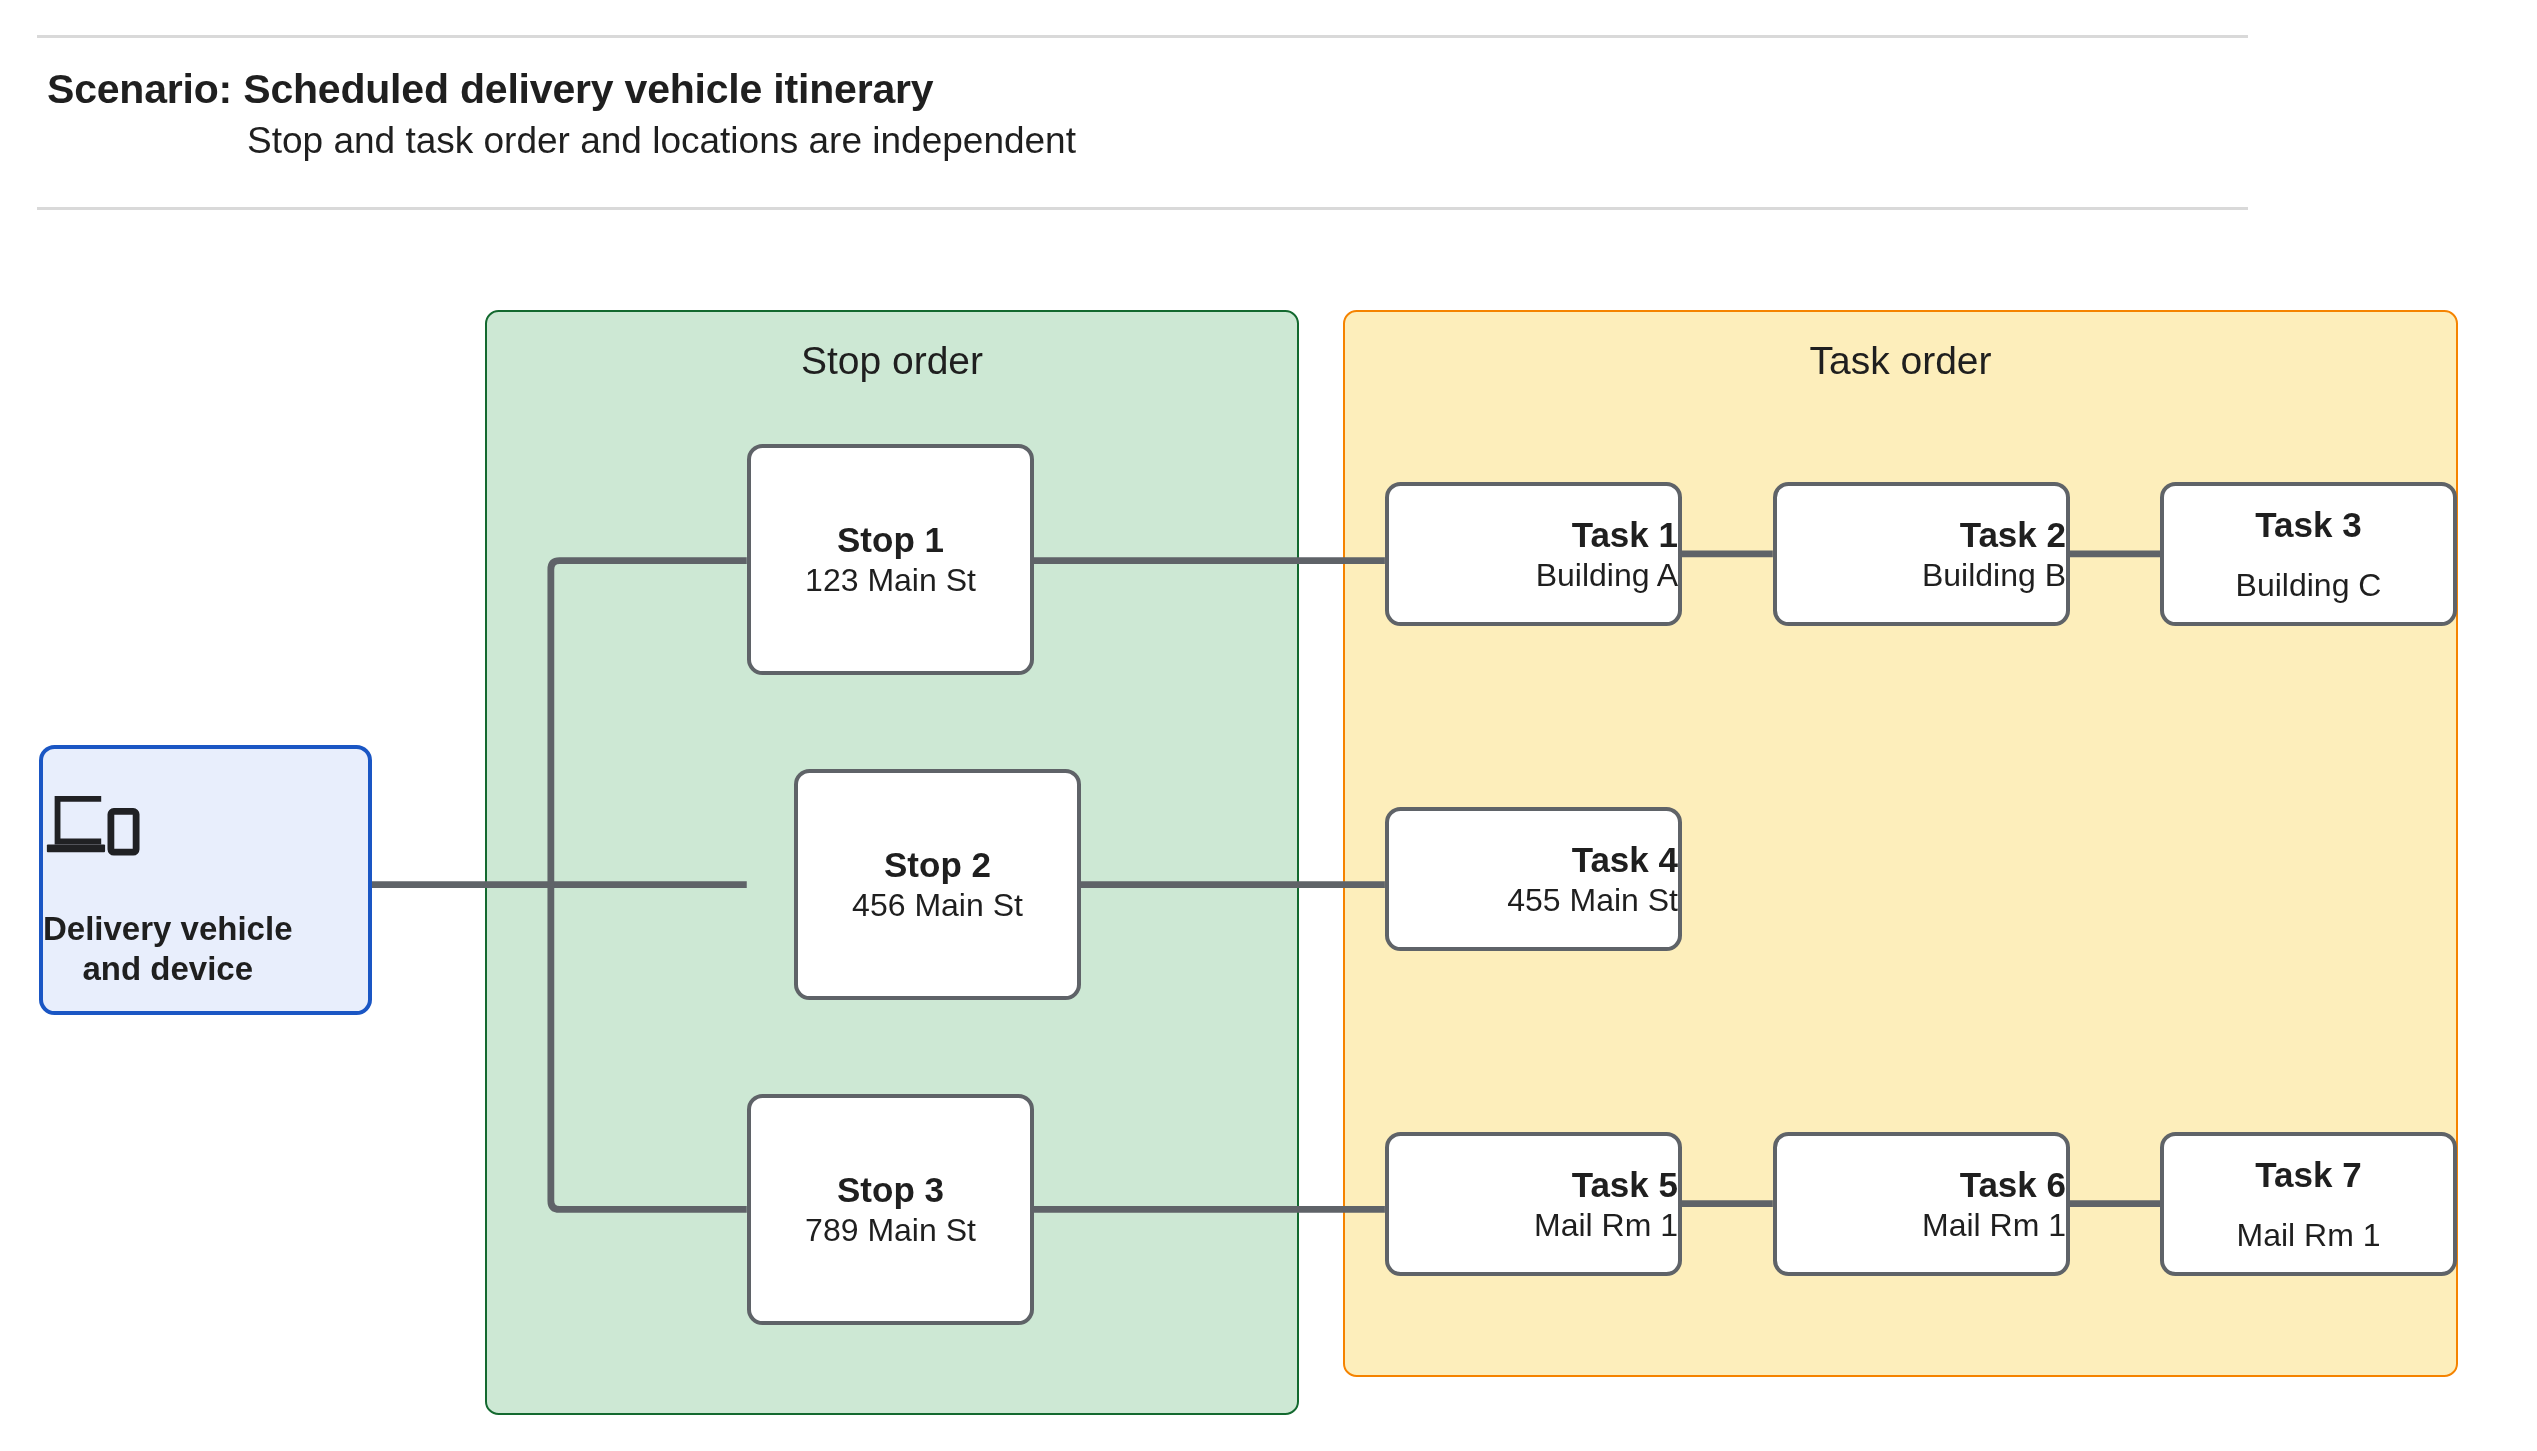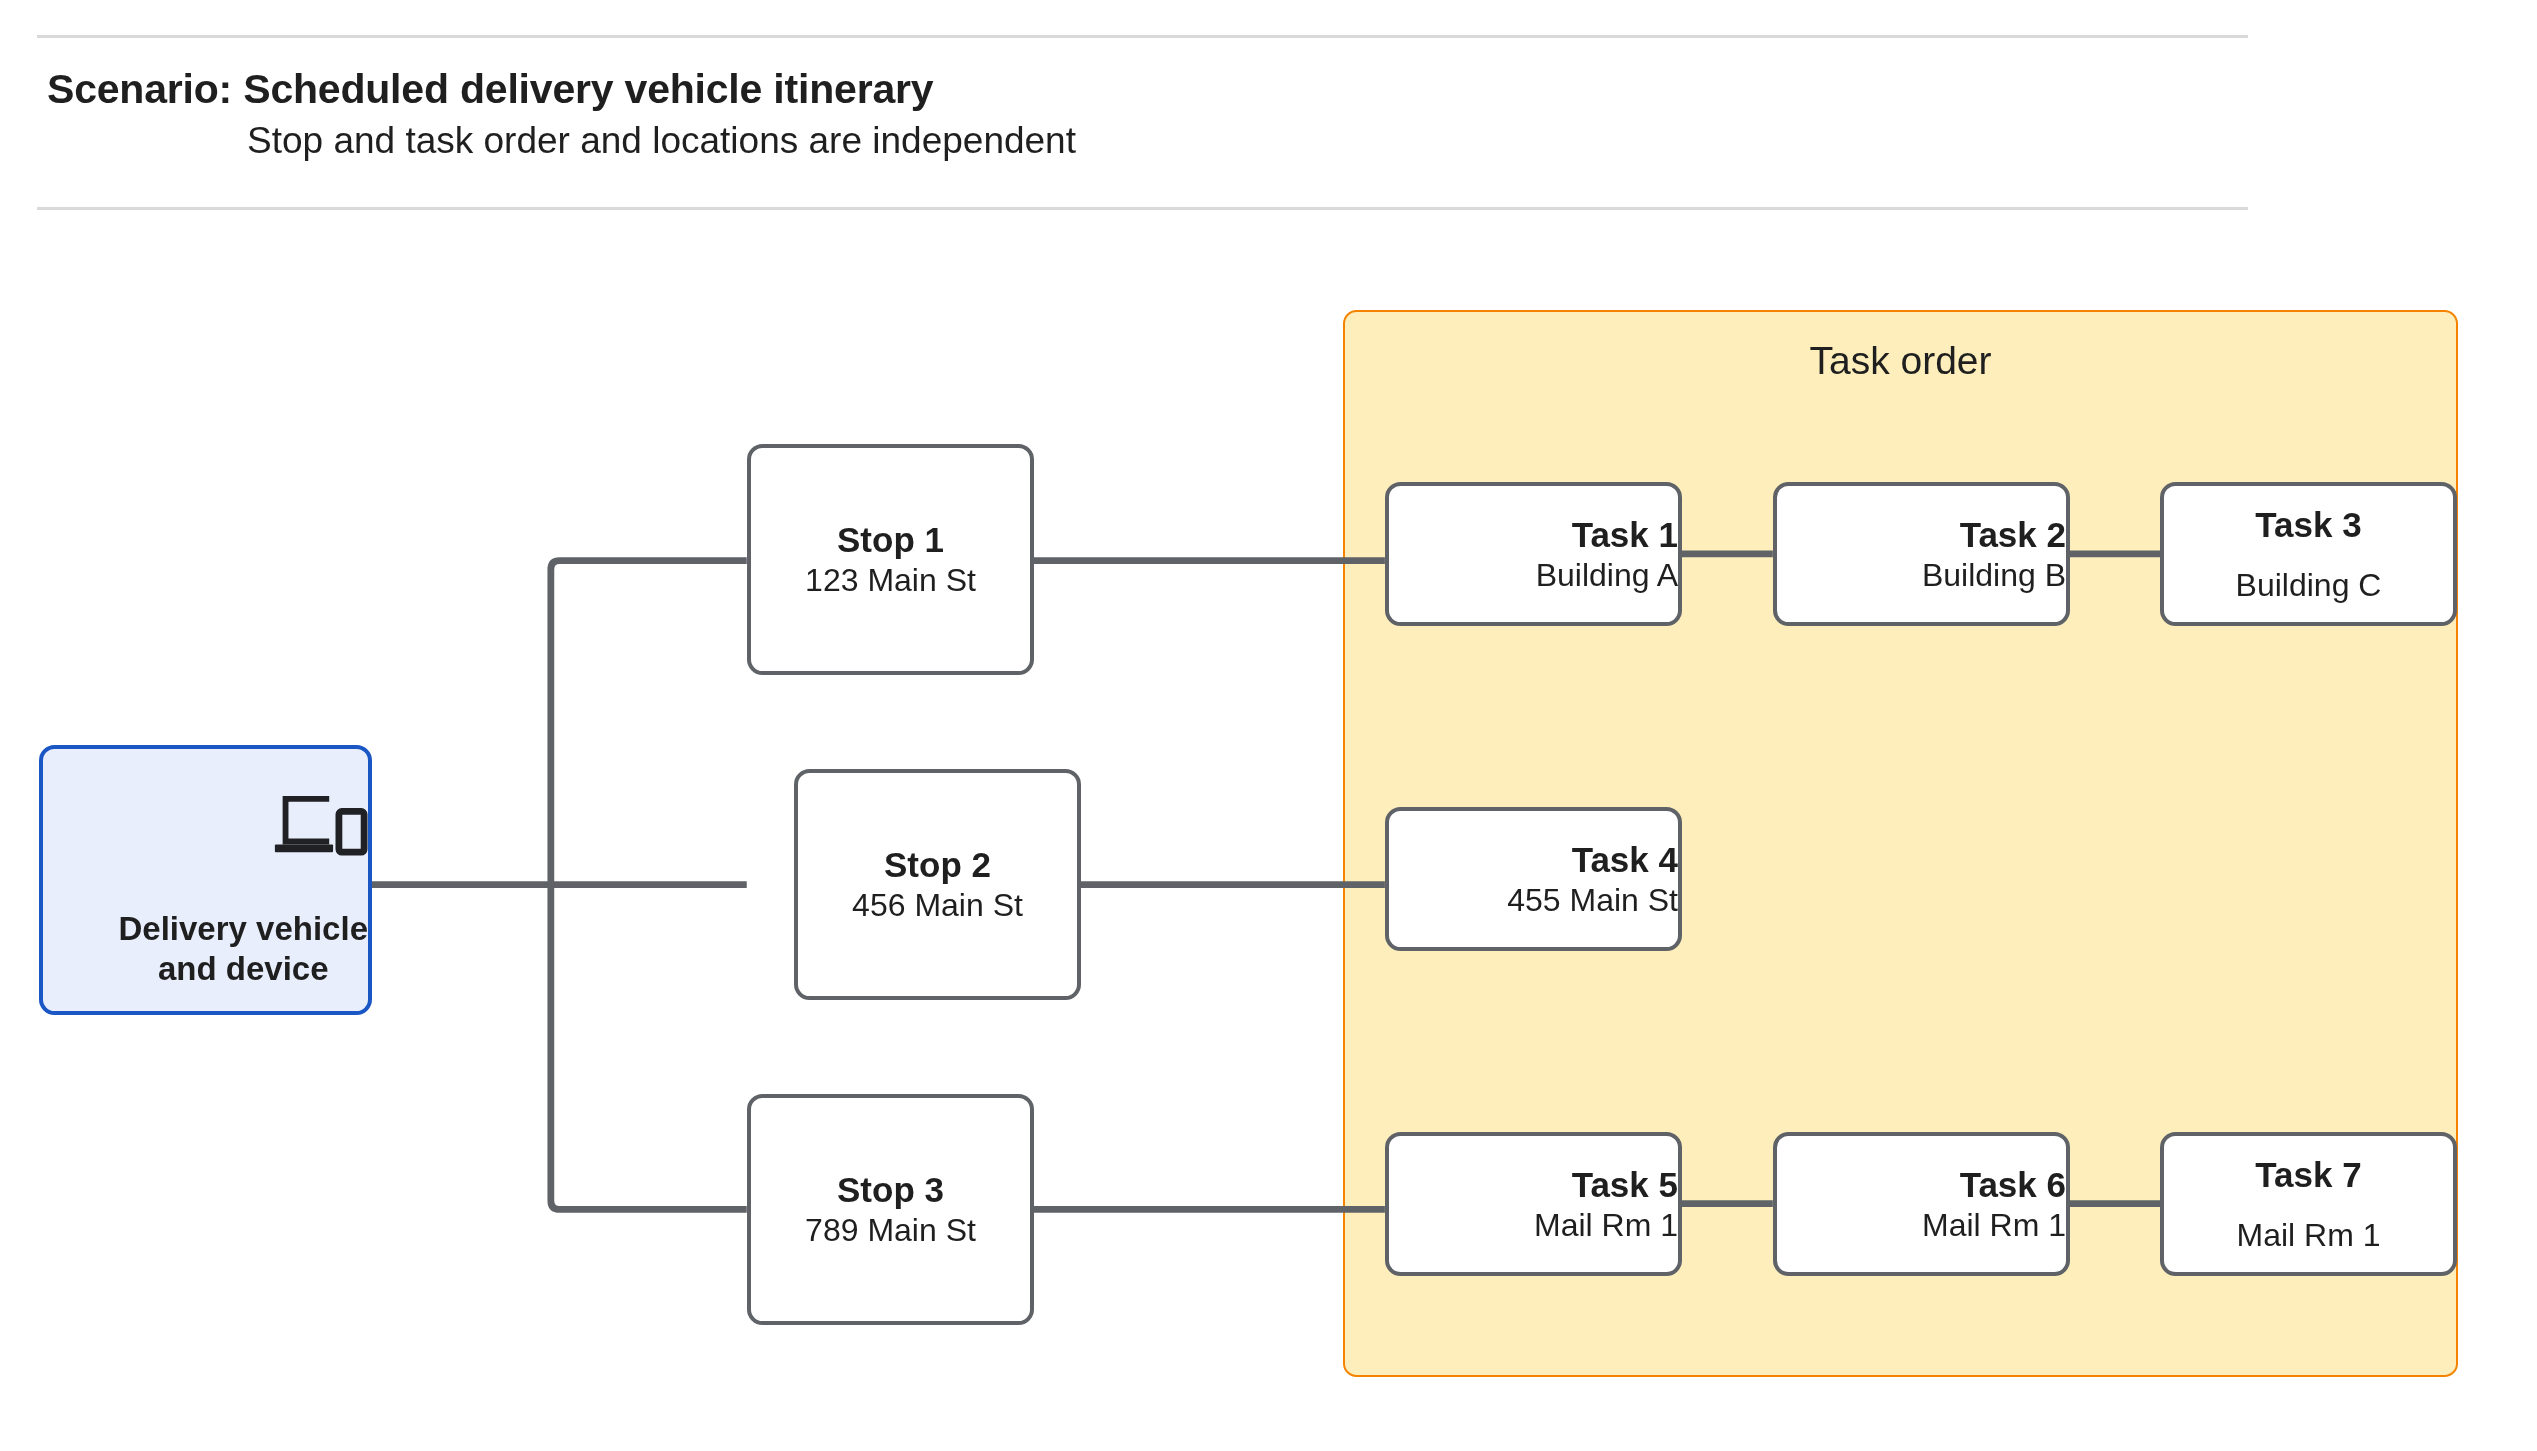--- a/index.html
+++ b/index.html
@@ -138,21 +138,21 @@
     left: 39px;
     top: 745px;
     width: 333px;
     height: 270px;
     box-sizing: border-box;
     background: #e8eefc;
     border: 4.8px solid #1a56c4;
     border-radius: 15.5px;
     display: flex;
     flex-direction: column;
-    align-items: flex-end;
+    align-items: flex-start;
     justify-content: flex-start;
   }
   #vehicle .dev-icon {
     margin-top: 41px;
     width: 97px;
     height: 72px;
   }
   #vehicle .v-label {
     margin-top: 47px;
     font-size: 33px;
@@ -167,20 +167,23 @@
 <body>
 
 <div id="stage">
 
   <div class="rule top"></div>
   <div class="rule bot"></div>
 
   <div class="title">Scenario: Scheduled delivery vehicle itinerary</div>
   <div class="subtitle">Stop and task order and locations are independent</div>
 
+  <div class="panel" id="stop-panel">
+    <div class="panel-title">Stop order</div>
+  </div>
 
   <div class="panel" id="task-panel">
     <div class="panel-title">Task order</div>
   </div>
 
   <svg id="wires" viewBox="0 0 2617 1497" xmlns="http://www.w3.org/2000/svg">
     <g fill="none" stroke="#5f6368" stroke-width="7" stroke-linecap="butt" stroke-linejoin="round">
 
       <path d="M 383 912 L 770 912"></path>
 

